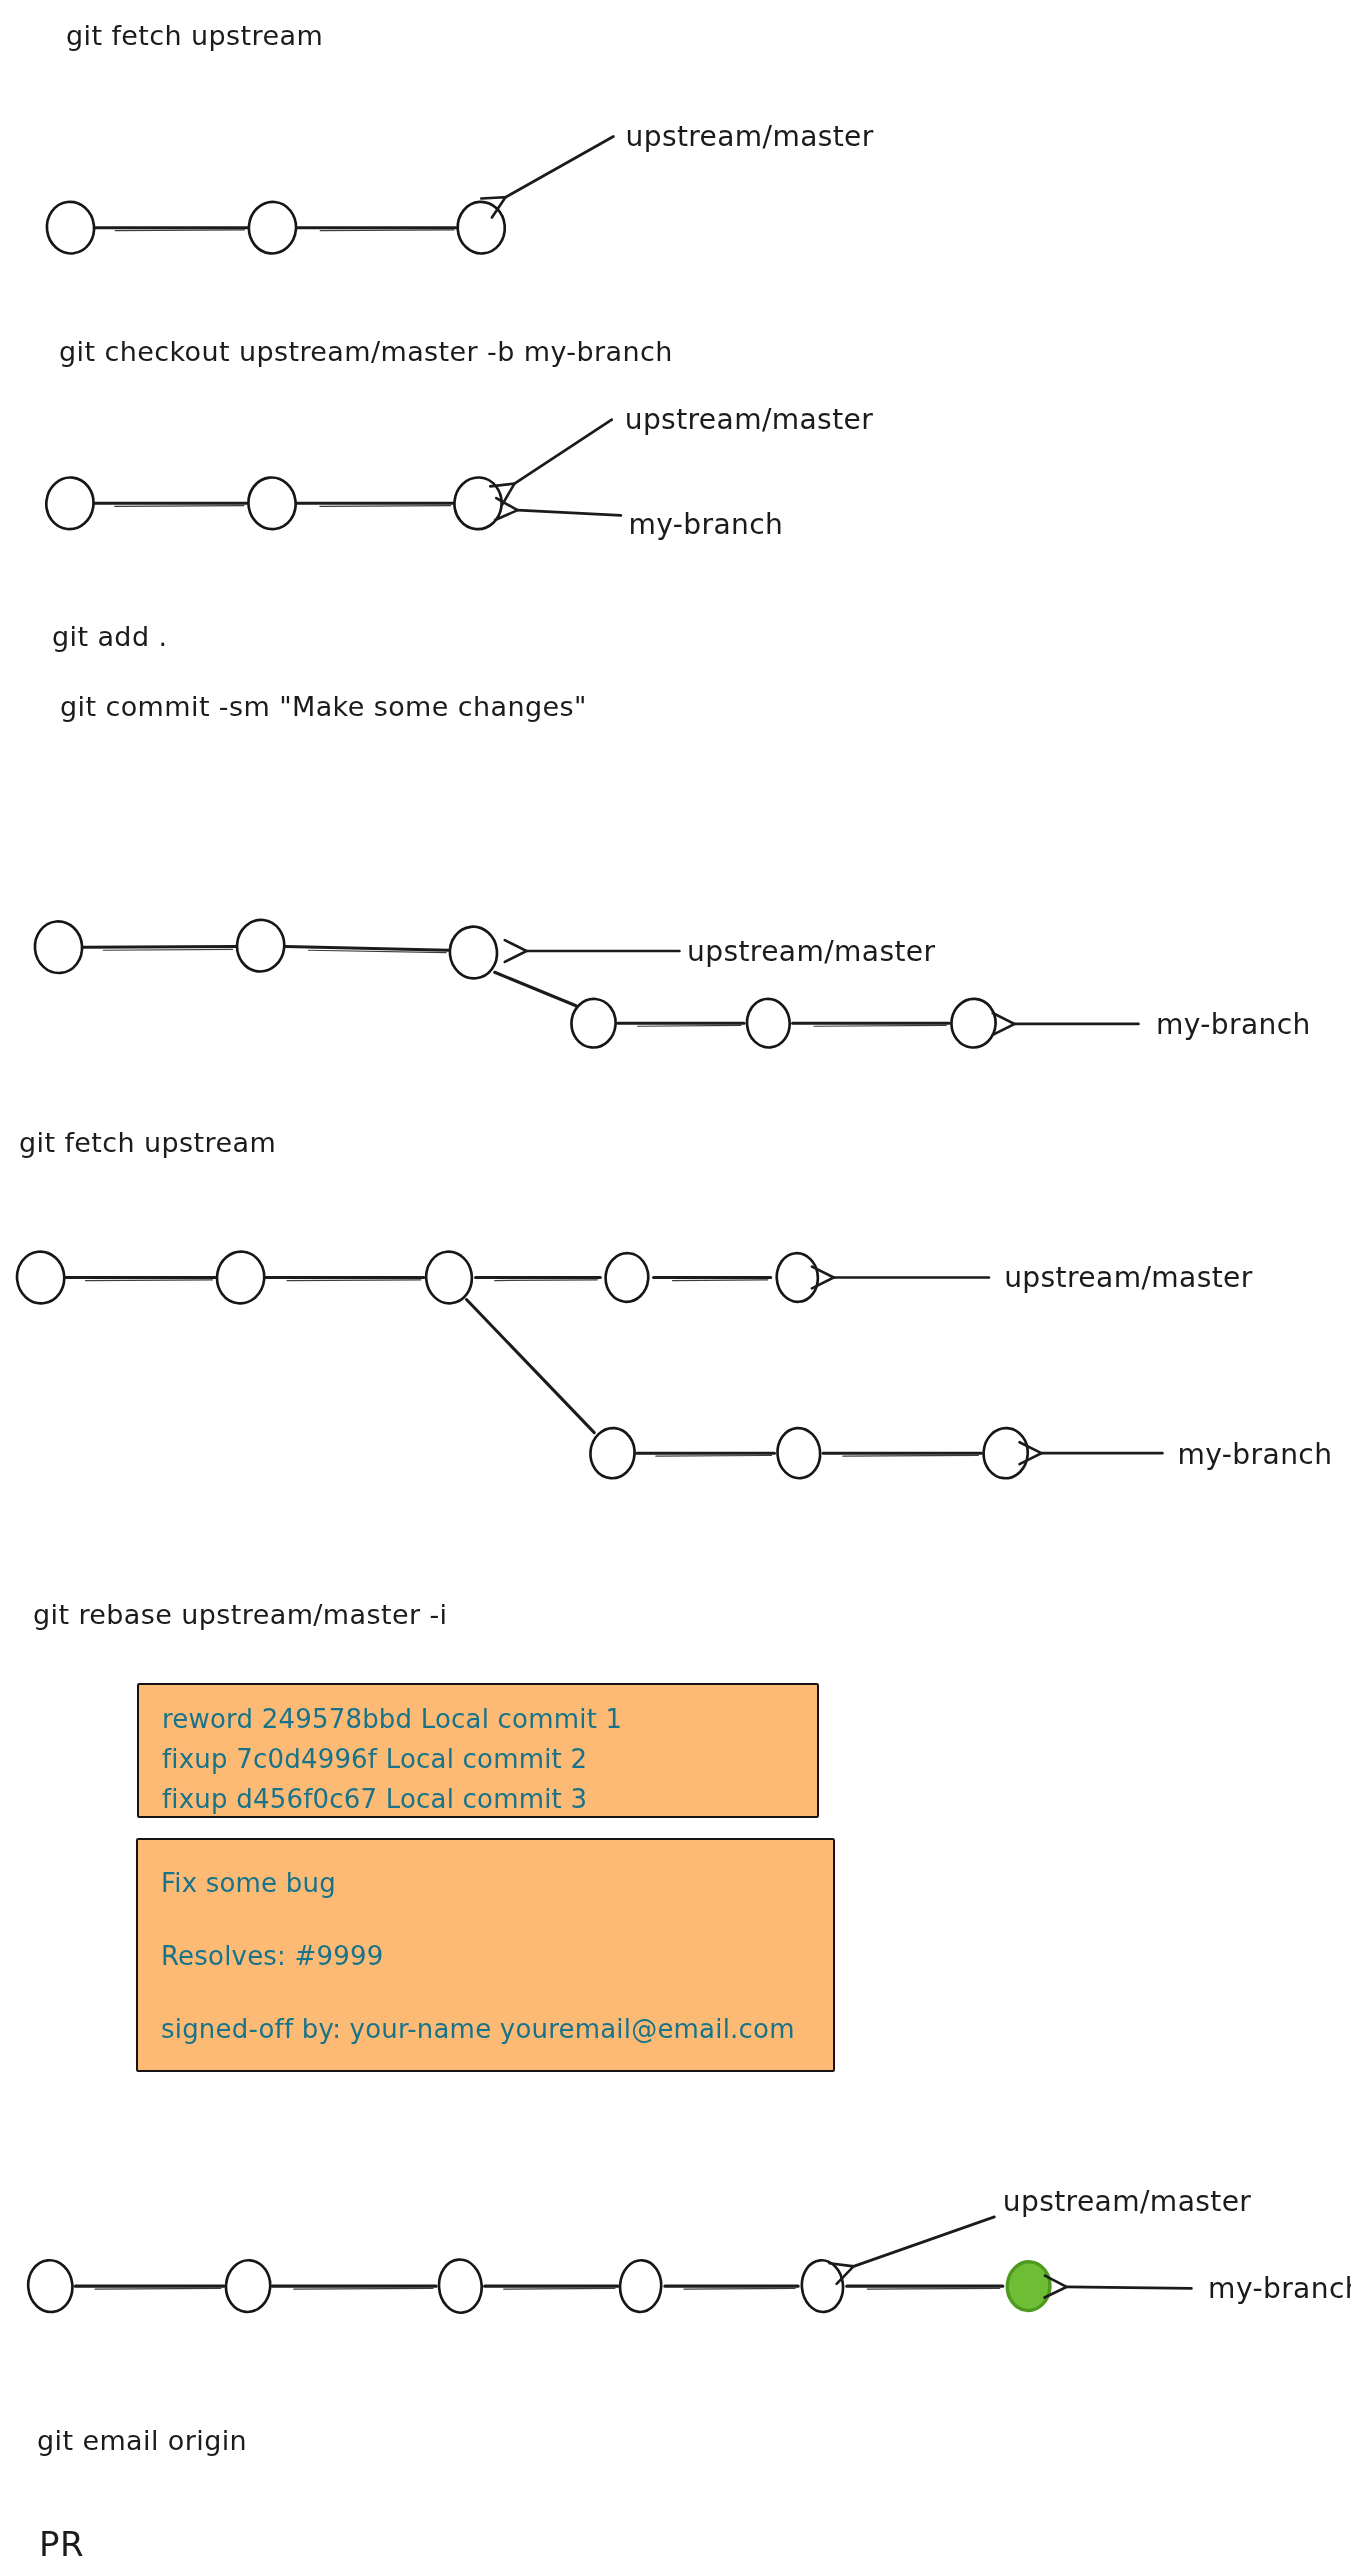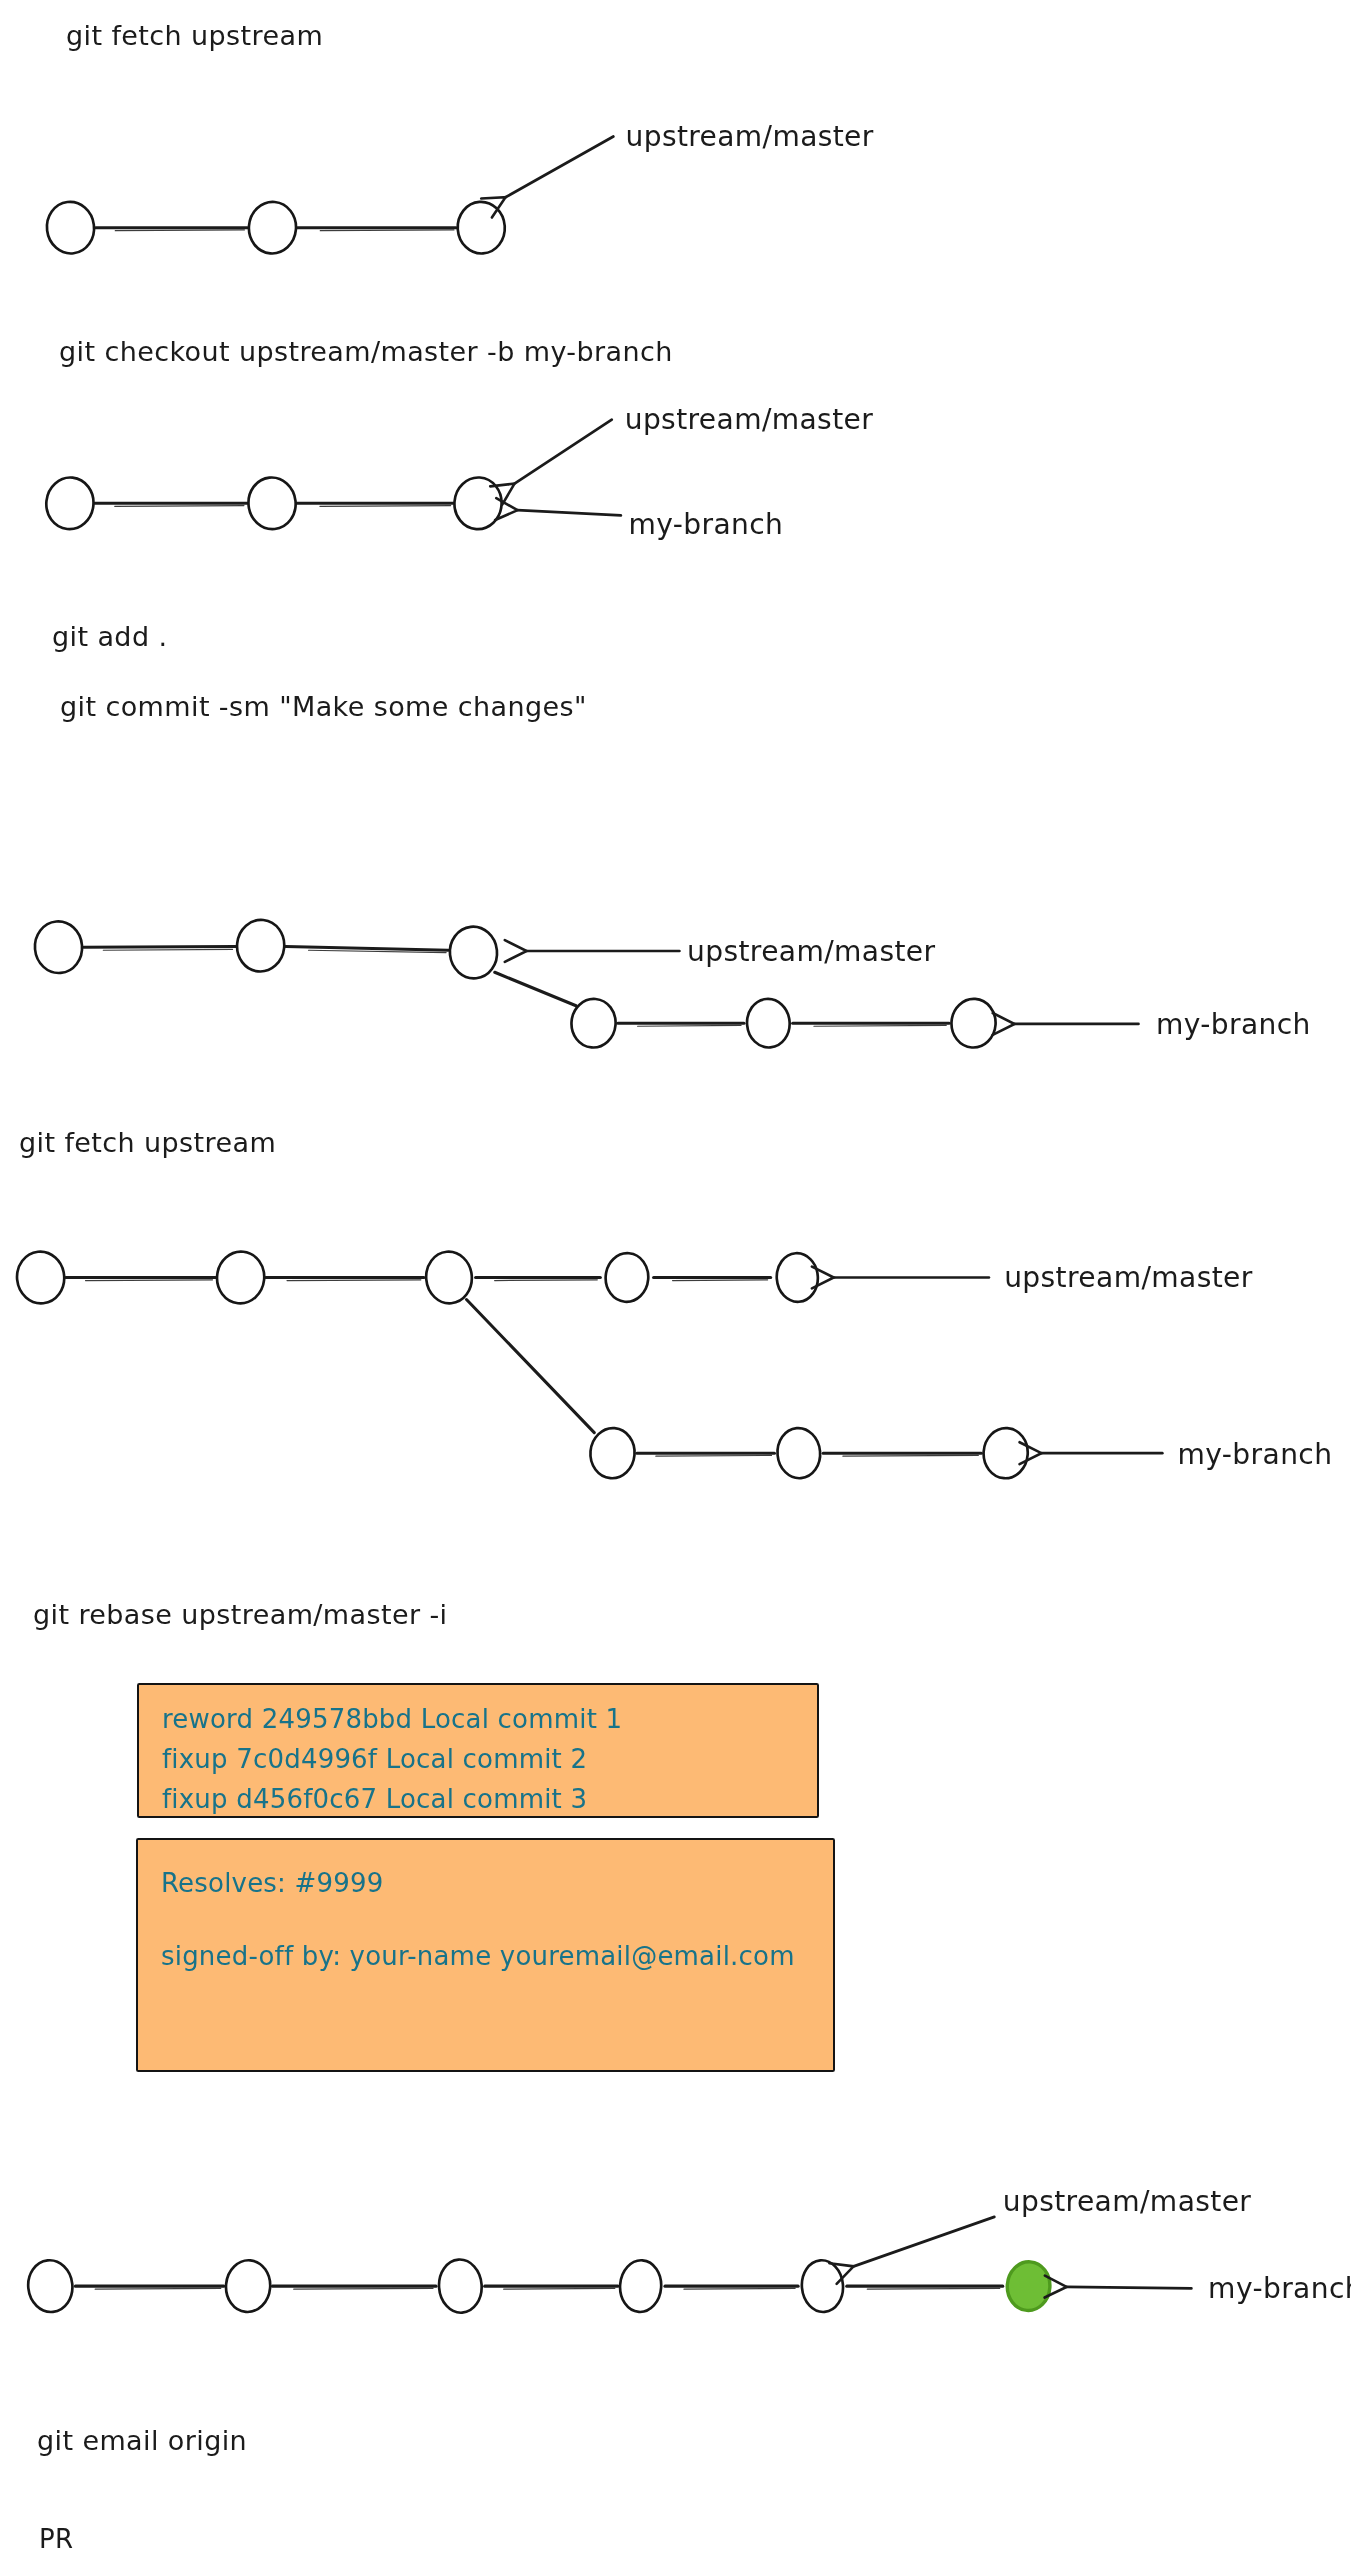--- a/index.html
+++ b/index.html
@@ -46,21 +46,21 @@
   </defs>
 </svg>
 
 <div class="cmd" style="left:66px;top:20px">git fetch upstream</div>
 <div class="cmd" style="left:59px;top:336px">git checkout upstream/master -b my-branch</div>
 <div class="cmd" style="left:52px;top:621px">git add .</div>
 <div class="cmd" style="left:60px;top:691px">git commit -sm "Make some changes"</div>
 <div class="cmd" style="left:19px;top:1127px">git fetch upstream</div>
 <div class="cmd" style="left:33px;top:1599px">git rebase upstream/master -i</div>
 <div class="cmd" style="left:37px;top:2425px">git email origin</div>
-<div class="cmd" style="left:39px;top:2524px;font-size:26px">PR</div>
+<div class="cmd" style="left:39px;top:2524px;font-size:34px">PR</div>
 
 <svg class="diag" style="left:0;top:91px" width="1352" height="205" viewBox="0 0 1777 270">
   <g>
     <line class="link" x1="124" y1="180" x2="324" y2="180"></line>
       <line class="echo" x1="150" y1="184" x2="320" y2="183"></line>
     <line class="link" x1="390" y1="180" x2="599" y2="180"></line>
       <line class="echo" x1="420" y1="184" x2="596" y2="183"></line>
   </g>
   <g>
     <ellipse cx="91" cy="180" rx="31" ry="34" fill="#fff"></ellipse>
@@ -207,20 +207,21 @@
   <text class="lbl" x="1548" y="364">my-branch</text>
 </svg>
 
 <div class="box" id="todo-box">
   <div class="teal-line">reword 249578bbd Local commit 1</div>
   <div class="teal-line">fixup 7c0d4996f Local commit 2</div>
   <div class="teal-line">fixup d456f0c67 Local commit 3</div>
 </div>
 
 <div class="box" id="msg-box">
+  <div class="teal-line">Fix some bug</div>
   <div class="teal-line">Resolves: #9999</div>
   <div class="teal-line">signed-off by: your-name youremail@email.com</div>
 </div>
 
 <svg class="diag" style="left:0;top:2153px" width="1352" height="213" viewBox="0 0 1777 280">
   <g>
     <line class="link" x1="99" y1="175" x2="294" y2="175"></line>
       <line class="echo" x1="125" y1="179" x2="290" y2="178"></line>
     <line class="link" x1="358" y1="175" x2="573" y2="175"></line>
       <line class="echo" x1="386" y1="179" x2="569" y2="178"></line>

